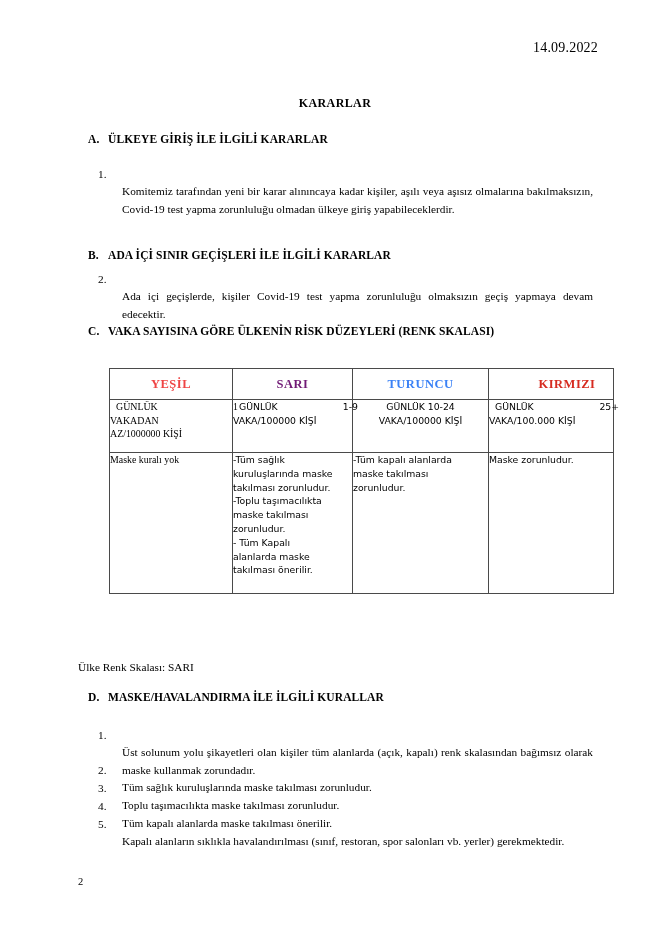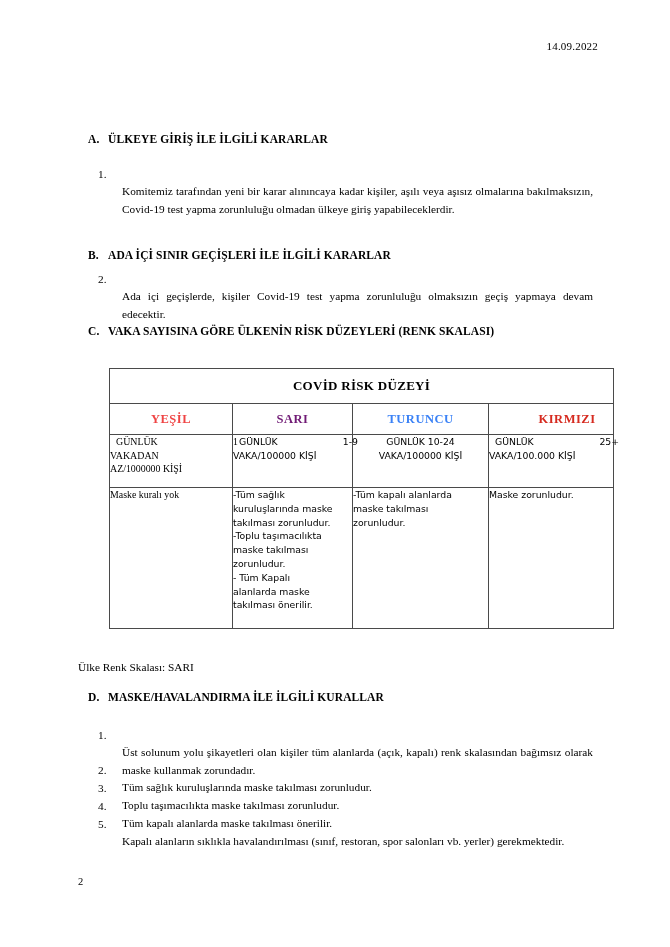--- a/index.html
+++ b/index.html
@@ -18,21 +18,21 @@
     background: #ffffff;
     box-sizing: border-box;
     overflow: hidden;
   }
 
   
   .doc-date {
     position: absolute;
     top: 40px;
     right: 72px;
-    font-size: 11px;
+    font-size: 14px;
     letter-spacing: 0.2px;
   }
 
   
   .doc-title {
     position: absolute;
     top: 96px;
     left: 0;
     width: 670px;
     text-align: center;
@@ -152,20 +152,21 @@
     font-size: 10.5px;
   }
 </style>
 </head>
 <body>
 
 <div class="page">
 
   <div class="doc-date">14.09.2022</div>
 
+  <div class="doc-title">KARARLAR</div>
 
   <div class="section-heading" style="top:133px;">
     <span class="sec-letter">A.</span><span>ÜLKEYE GİRİŞ İLE İLGİLİ KARARLAR</span>
   </div>
   <div class="num-item" style="top:166px;">
     <span class="num">1.</span>
     <span class="num-text">Komitemiz tarafından yeni bir karar alınıncaya kadar kişiler, aşılı veya aşısız olmalarına bakılmaksızın, Covid-19 test yapma zorunluluğu olmadan ülkeye giriş yapabileceklerdir.</span>
   </div>
 
   <div class="section-heading" style="top:249px;">
@@ -181,23 +182,20 @@
   </div>
 
   <table class="risk-table">
     <colgroup>
       <col style="width:123px;">
       <col style="width:120px;">
       <col style="width:136px;">
       <col style="width:125px;">
     </colgroup>
     <tbody>
-      <tr>
-        <td class="rt-title" colspan="4">COVİD RİSK DÜZEYİ</td>
-      </tr>
       <tr>
         <td class="rt-color-head" style="color:#ef4444;">YEŞİL</td>
         <td class="rt-color-head" style="color:#701a75;">SARI</td>
         <td class="rt-color-head" style="color:#3b82f6;">TURUNCU</td>
         <td class="rt-color-head" style="color:#D62B20;padding-left:32px;">KIRMIZI</td>
       </tr>
       <tr class="rt-rate-row">
         <td class="rt-cell col-serif">
           <div class="spread">
             <span>GÜNLÜK</span>

